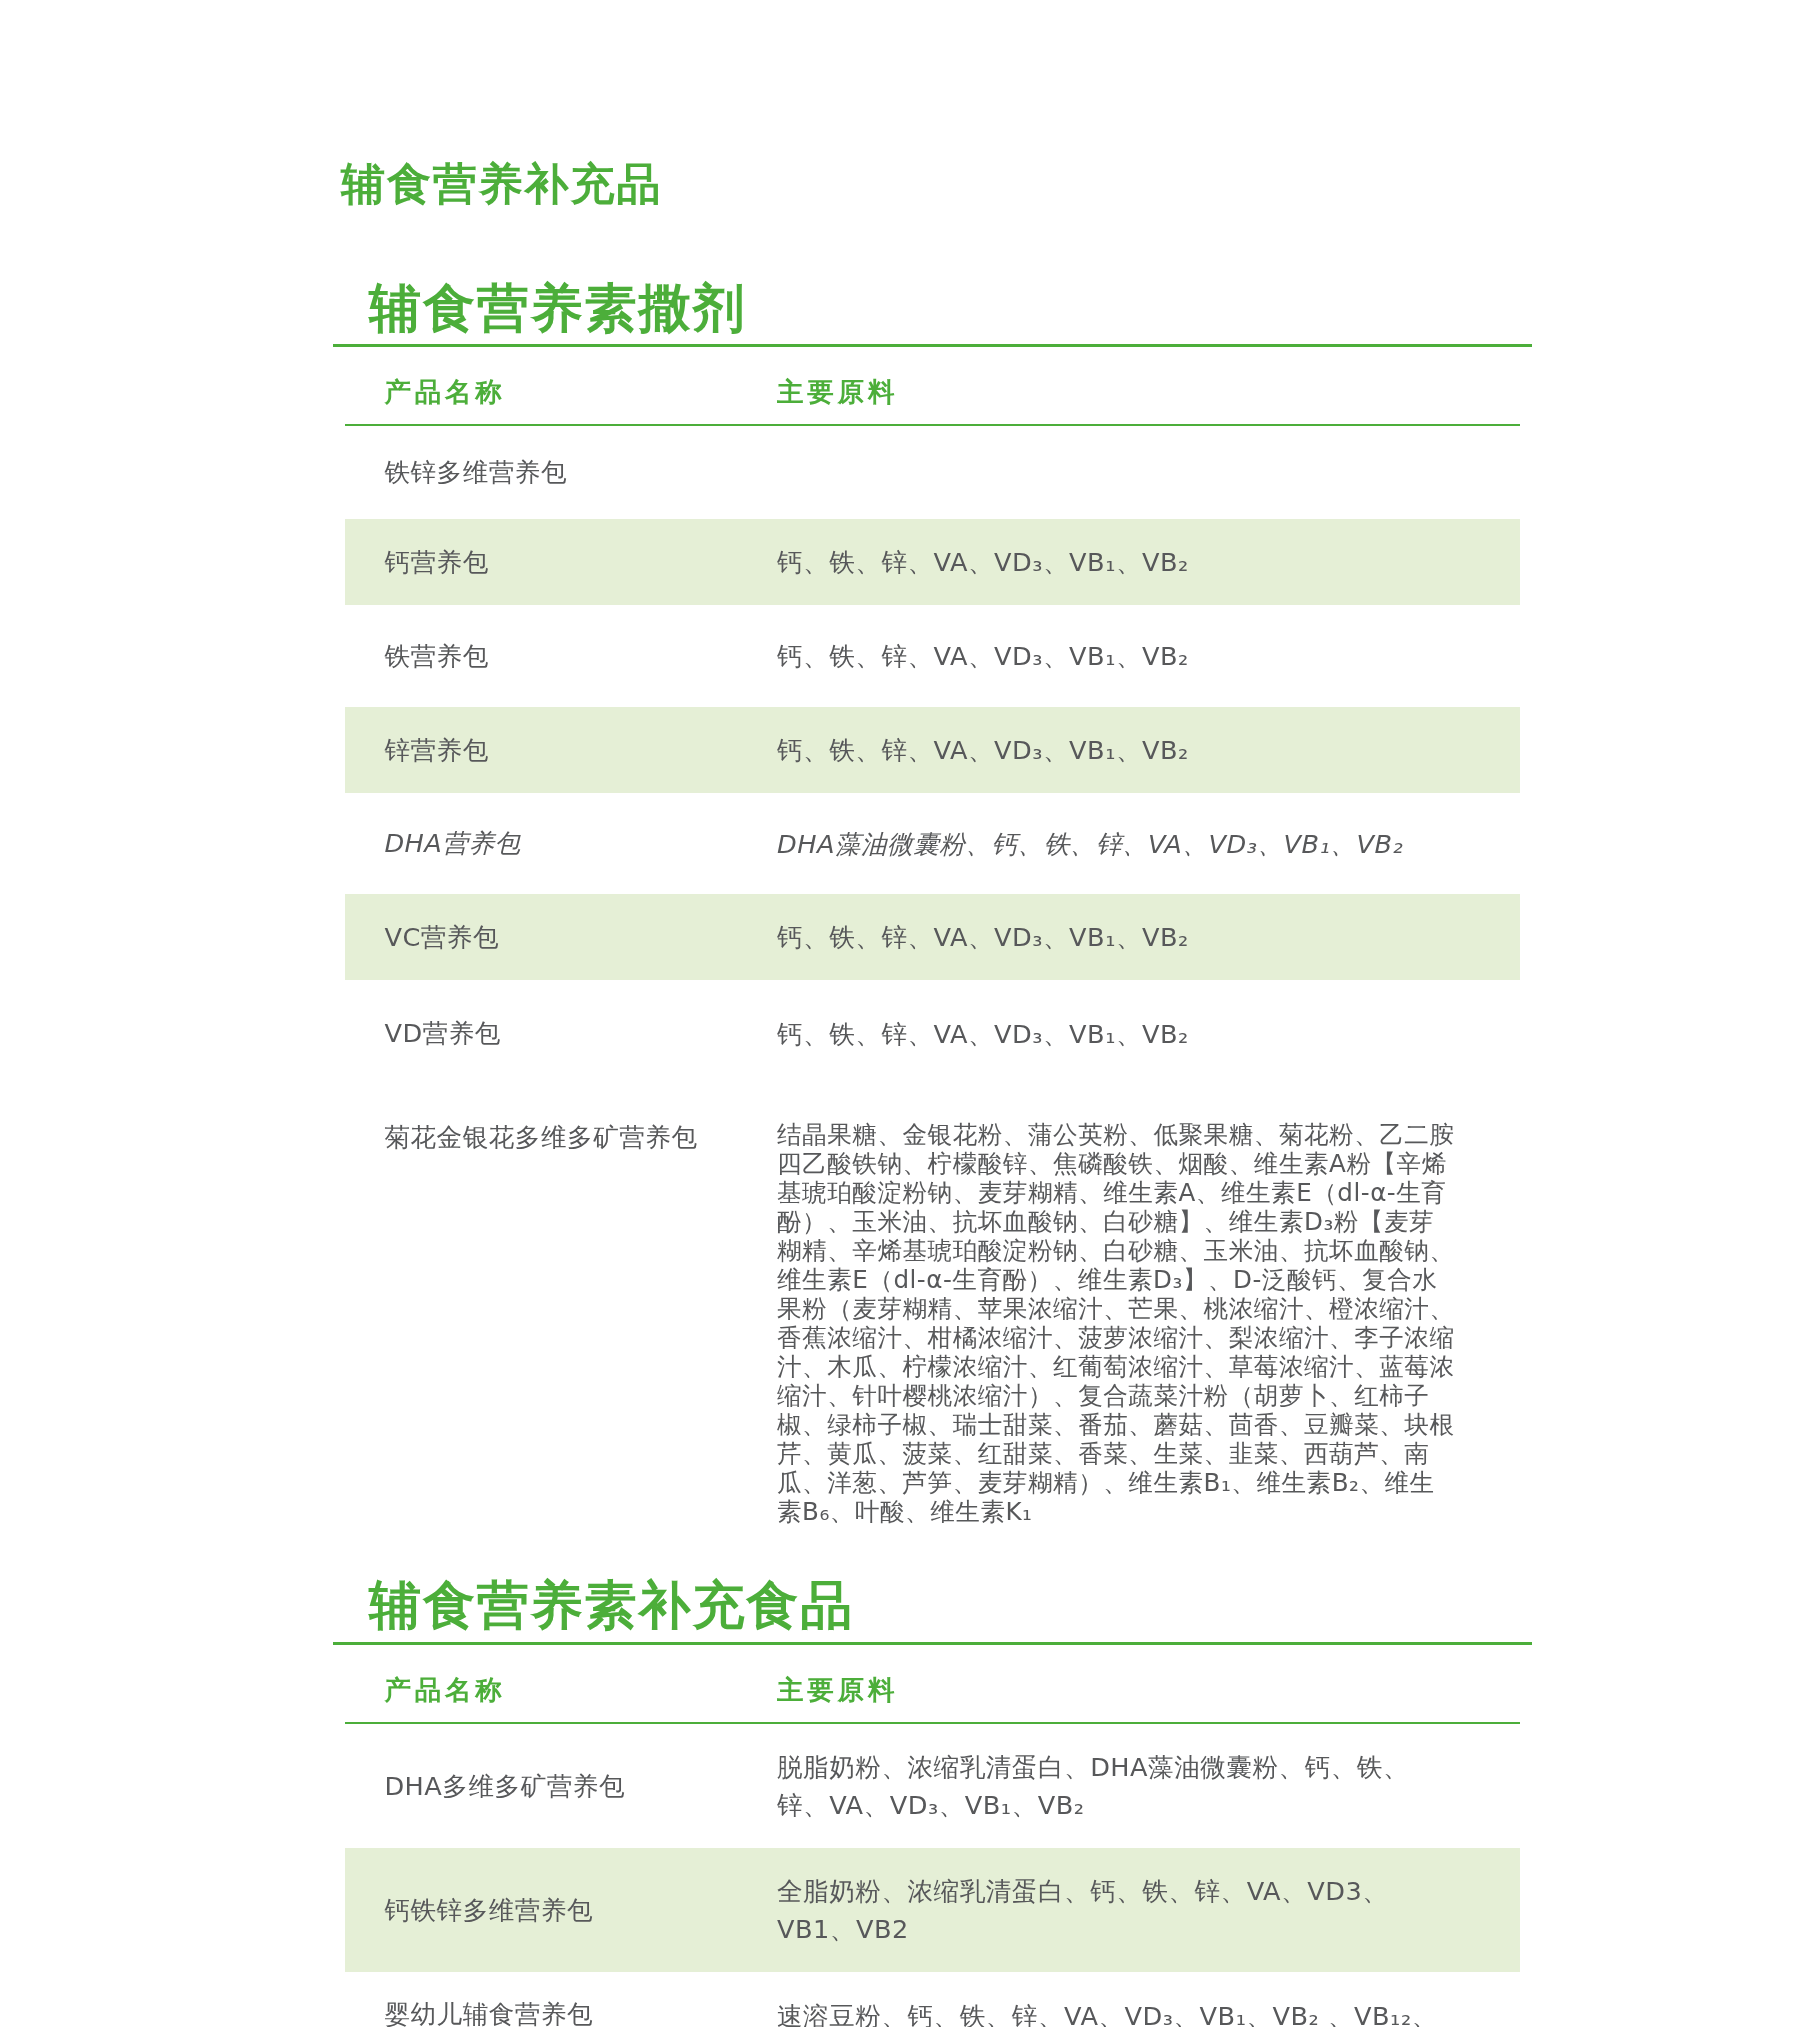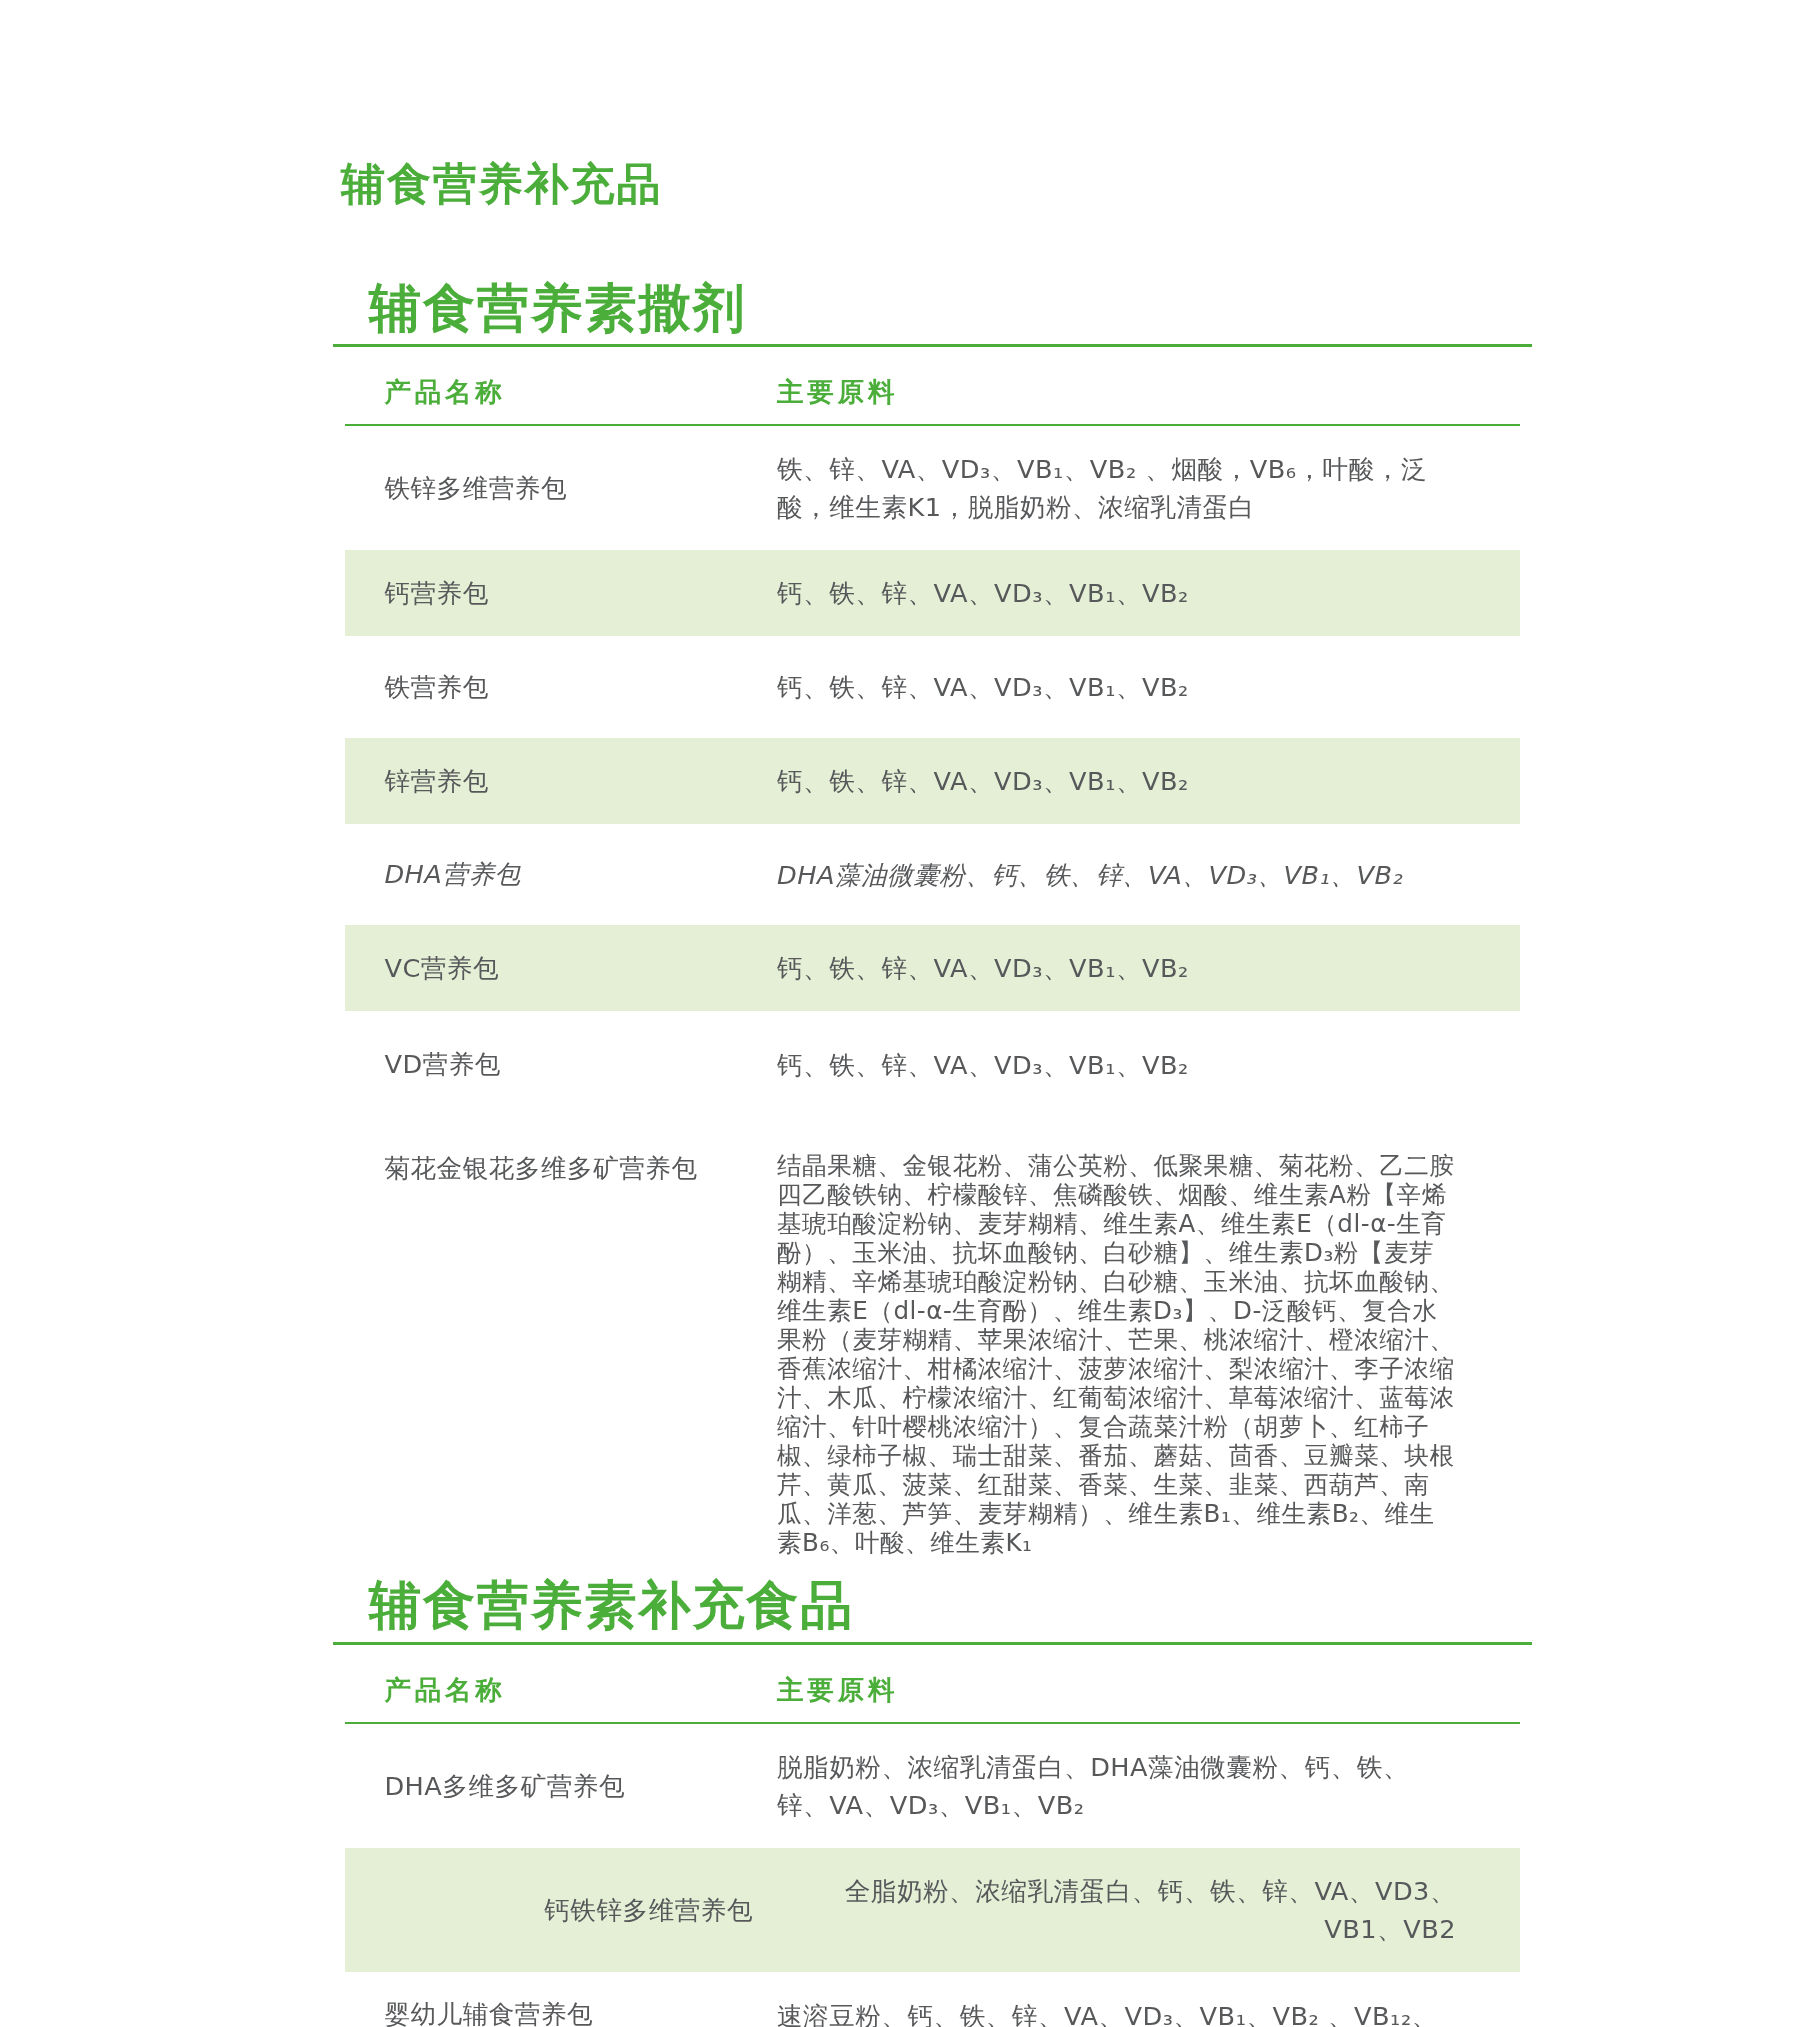--- a/index.html
+++ b/index.html
@@ -42,41 +42,40 @@
   
   .rh-98  { min-height:93px; }
   .rh-67  { min-height:63px; }
   .rh-108 { min-height:102px; }
   .rh-107 { min-height:101px;font-style:italic; }
   .rh-113 { min-height:107px; }
   .rh-88  { min-height:83px; }
   .row-long { padding-top:21px; padding-bottom:52px; }
   .row-long .ing { font-size:24.6px; line-height:29px; }
   .t2-r1 { min-height:91px; }
-  .t2-r2 { min-height:70px;text-align:right; }
+  .t2-r2 { min-height:70px; }
   .t2-r3 { min-height:104px; padding-top:13.2px; }
 </style>
 </head>
 <body>
 
 <div class="page">
 
   <div class="h1">辅食营养补充品</div>
 
   <div class="section-title s1-title">辅食营养素撒剂</div>
 
   <div class="table table1">
     <div class="thead">
       <div class="c1">产品名称</div>
       <div class="c2">主要原料</div>
     </div>
 
     <div class="row rh-98">
       <div class="c1 name">铁锌多维营养包</div>
-      <div class="c2 ing">铁、锌、VA、VD₃、VB₁、VB₂ 、烟酸，VB₆，叶酸，泛酸，维生素K1，脱脂奶粉、浓缩乳清蛋白</div>
     </div>
 
     <div class="row shaded rh-67">
       <div class="c1 name">钙营养包</div>
       <div class="c2 ing">钙、铁、锌、VA、VD₃、VB₁、VB₂</div>
     </div>
 
     <div class="row rh-108">
       <div class="c1 name">铁营养包</div>
       <div class="c2 ing">钙、铁、锌、VA、VD₃、VB₁、VB₂</div>

